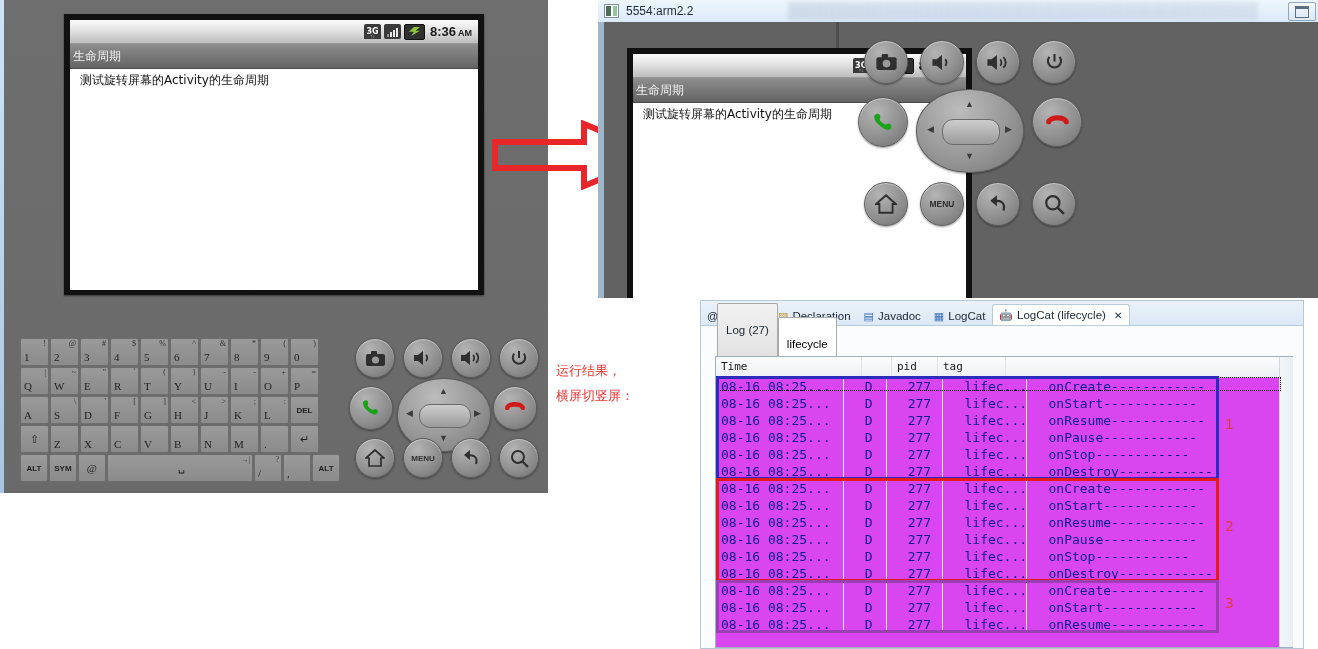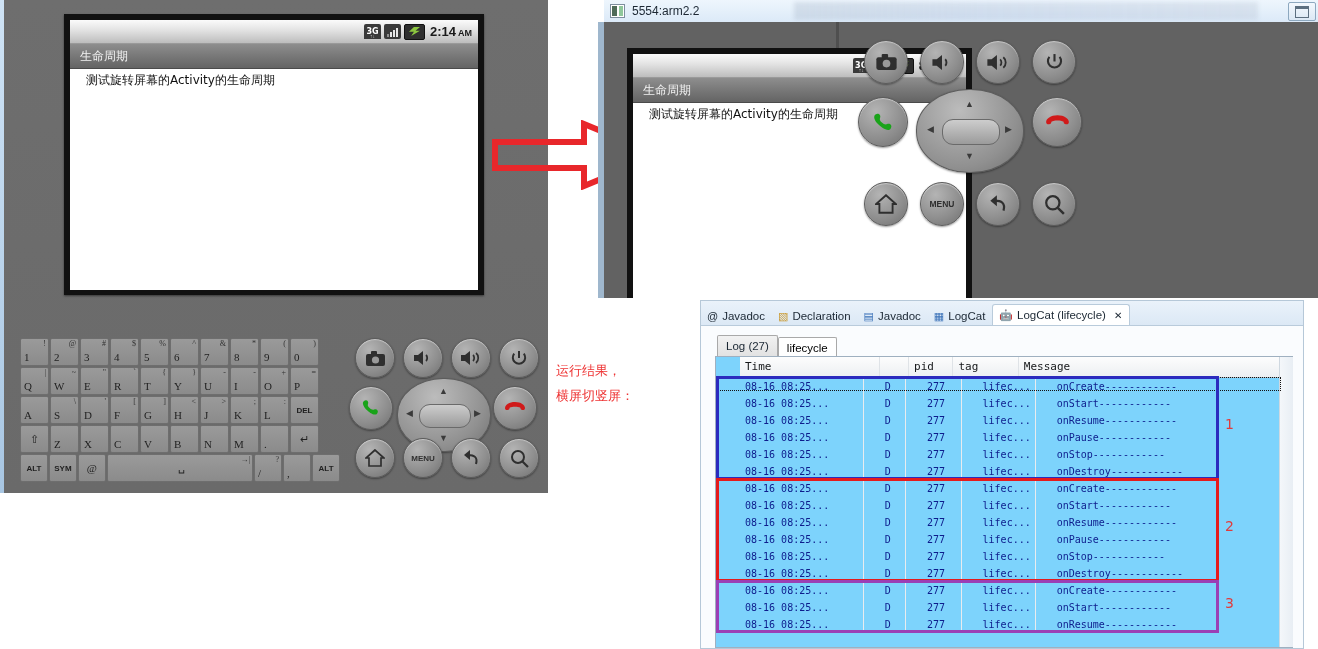--- a/index.html
+++ b/index.html
@@ -33,23 +33,23 @@
   .icosig i:nth-child(4){height:9px;}
   .icobat{width:19px;height:14px;background:#2f2f2f;border-radius:2px;border:1px solid #111;
       display:flex;align-items:center;justify-content:center;}
   .icobat em{display:block;width:11px;height:9px;background:#8cc63f;
       clip-path:polygon(45% 0,100% 0,60% 42%,100% 42%,20% 100%,45% 52%,0 52%);}
   .clock{font-size:13px;font-weight:bold;color:#1a1a1a;margin-left:5px;
       font-family:"Liberation Sans",sans-serif;}
   .clock .ampm{font-size:9px;font-weight:bold;margin-left:2px;}
   .title-bar{height:24px;
       background:linear-gradient(180deg,#8e8e8e 0%,#787878 50%,#646464 100%);
-      color:#f2f2f2;font-size:12px;display:flex;align-items:center;padding-left:10px;
+      color:#f2f2f2;font-size:12px;display:flex;align-items:center;padding-left:3px;
       border-bottom:1px solid #4a4a4a;font-family:"DejaVu Sans",sans-serif;}
-  .body-area{background:#fff;height:calc(100% - 48px);padding:3px 0 0 16px;box-sizing:border-box;}
+  .body-area{background:#fff;height:calc(100% - 48px);padding:3px 0 0 10px;box-sizing:border-box;}
   .body-area .app-text{font-size:12px;color:#111;font-family:"DejaVu Sans",sans-serif;}
 
   
   .kbd{position:absolute;left:20px;top:338px;width:320px;height:150px;}
   .kbd .row{display:flex;gap:1px;margin-bottom:1px;}
   .key{background:linear-gradient(180deg,#9a9a9a,#8b8b8b);border:1px solid #6e6e6e;
       border-radius:2px;color:#1f1f1f;font-size:11px;position:relative;
       width:29px;height:28px;box-sizing:border-box;
       display:flex;align-items:flex-end;justify-content:flex-start;
       padding:0 0 2px 3px;font-family:"Liberation Serif",serif;}
@@ -73,21 +73,21 @@
   
   #red-arrow{position:absolute;left:492px;top:120px;width:170px;height:70px;}
 
   
   #red-note{position:absolute;left:556px;top:358px;color:#ee3333;font-size:13px;
       line-height:25px;font-family:"DejaVu Sans",sans-serif;}
 
   
   #right-window{position:absolute;left:598px;top:0;width:720px;height:298px;overflow:hidden;}
   #right-window .winbar{height:39px;position:relative;
-      background:linear-gradient(180deg,#eef6fd 0%,#dceaf8 55%,#cfe2f5 100%);margin-left:6px;}
+      background:linear-gradient(180deg,#eef6fd 0%,#dceaf8 55%,#cfe2f5 100%);}
   #right-window .winbar .blur{position:absolute;left:190px;top:2px;right:60px;height:18px;
       background:linear-gradient(90deg,rgba(160,175,195,.30),rgba(120,140,180,.18) 40%,rgba(170,180,200,.25));
       filter:blur(2px);}
   .wintitle{display:flex;align-items:center;gap:7px;padding-left:6px;height:22px;position:relative;z-index:2;}
   .wintitle .appicon{width:13px;height:12px;background:#fff;border:1px solid #7d8e9e;
       display:flex;}
   .wintitle .appicon i{display:block;width:5px;background:#4f6b59;margin:1px;}
   .wintitle .appicon i:nth-child(2){background:#8fc79b;}
   .wintitle span{font-size:12px;color:#1c2733;}
   .minbtn{position:absolute;right:2px;top:2px;width:26px;height:17px;
@@ -107,31 +107,31 @@
   .view-tabs{height:25px;display:flex;align-items:flex-end;position:relative;
       background:linear-gradient(180deg,#eaf2fa,#dbe8f5);}
   .vtab{display:flex;align-items:center;gap:4px;padding:3px 7px 4px 6px;font-size:11.5px;
       color:#1b2733;height:19px;box-sizing:border-box;}
   .vtab.active{background:#fff;border:1px solid #b9cbdb;border-bottom:none;height:22px;
       border-radius:3px 3px 0 0;}
   .vtab .gl{font-size:11px;}
   .tabs-underline{position:absolute;left:0;bottom:0;height:1px;width:100%;background:#b9cbdb;}
   .inner-tabs{position:relative;height:23px;padding-left:16px;margin-top:7px;
       display:flex;align-items:flex-end;}
-  .itab{font-size:11.5px;color:#1b2733;padding:3px 8px;border:1px solid #a9a9a9;
+  .itab{font-size:11.5px;color:#1b2733;padding:19px 8px;border:1px solid #a9a9a9;
       background:linear-gradient(180deg,#f2f2f2,#e2e2e2);border-bottom:none;
       border-radius:2px 2px 0 0;line-height:14px;}
   .itab.active{background:#fff;color:#000;height:19px;box-sizing:border-box;}
   .log-table{position:absolute;left:14px;top:55px;width:578px;height:292px;
-      background:#7dd3fc;border:1px solid #9fb0c0;border-right:none;box-sizing:border-box;overflow:hidden;padding-left:24px;}
+      background:#d946ef;border:1px solid #9fb0c0;border-right:none;box-sizing:border-box;overflow:hidden;}
   .log-head{display:flex;height:20px;background:linear-gradient(180deg,#fdfdfd,#eceff2);
       border-bottom:1px solid #b6bec6;font-family:"DejaVu Sans Mono",monospace;font-size:11px;color:#16181a;}
   .log-head div{padding-left:5px;line-height:20px;border-right:1px solid #dfe3e7;box-sizing:border-box;}
   .c-time{width:146px;} .c-lvl{width:30px;} .c-pid{width:46px;} .c-tag{width:68px;} .c-msg{width:286px;border-right:none !important;}
-  .log-row{display:flex;height:17px;font-family:"DejaVu Sans Mono",monospace;font-size:10px;color:#0d1c8c;gap:16px;}
+  .log-row{display:flex;height:17px;font-family:"DejaVu Sans Mono",monospace;font-size:13px;color:#0d1c8c;gap:16px;}
   .log-row div{padding-left:5px;line-height:17px;border-right:1px solid #e8ebee;box-sizing:border-box;white-space:nowrap;}
   .scroll-v{position:absolute;right:0;top:0;width:13px;height:100%;
       background:linear-gradient(90deg,#f4f7fa,#e8eef4);border-left:1px solid #cfd8e0;}
   .grp-box{position:absolute;box-sizing:border-box;pointer-events:none;}
   .grp-num{position:absolute;color:#e23b3b;font-size:14px;font-family:"DejaVu Sans",sans-serif;}
   .sel-dotted{position:absolute;box-sizing:border-box;border:1px dotted #111;}
 </style>
 </head>
 <body>
 
@@ -149,21 +149,21 @@
             <i></i>
             <i></i>
             <i></i>
             <i></i>
           </div>
         <div class="icobat">
             <em></em>
           </div>
       </div>
       <div class="clock">
-        <span>2:14</span><span class="ampm">AM</span>
+        <span>8:36</span><span class="ampm">AM</span>
       </div>
     </div>
     <div class="title-bar">
       <span>生命周期</span>
     </div>
     <div class="body-area">
       <div class="app-text">测试旋转屏幕的Activity的生命周期</div>
     </div>
   </div>
 
@@ -576,21 +576,20 @@
       <div class="itab">Log (27)</div>
       <div class="itab active">lifecycle</div>
     </div>
 
   <div class="log-table">
     <div class="log-head">
       <div class="c-time">Time</div>
       <div class="c-lvl"></div>
       <div class="c-pid">pid</div>
       <div class="c-tag">tag</div>
-      <div class="c-msg">Message</div>
     </div>
     <div id="log-rows">
         <div class="log-row">
           <div class="c-time">08-16 08:25...</div>
           <div class="c-lvl">D</div>
           <div class="c-pid">277</div>
           <div class="c-tag">lifec...</div>
           <div class="c-msg">onCreate------------</div>
         </div>
         <div class="log-row">

